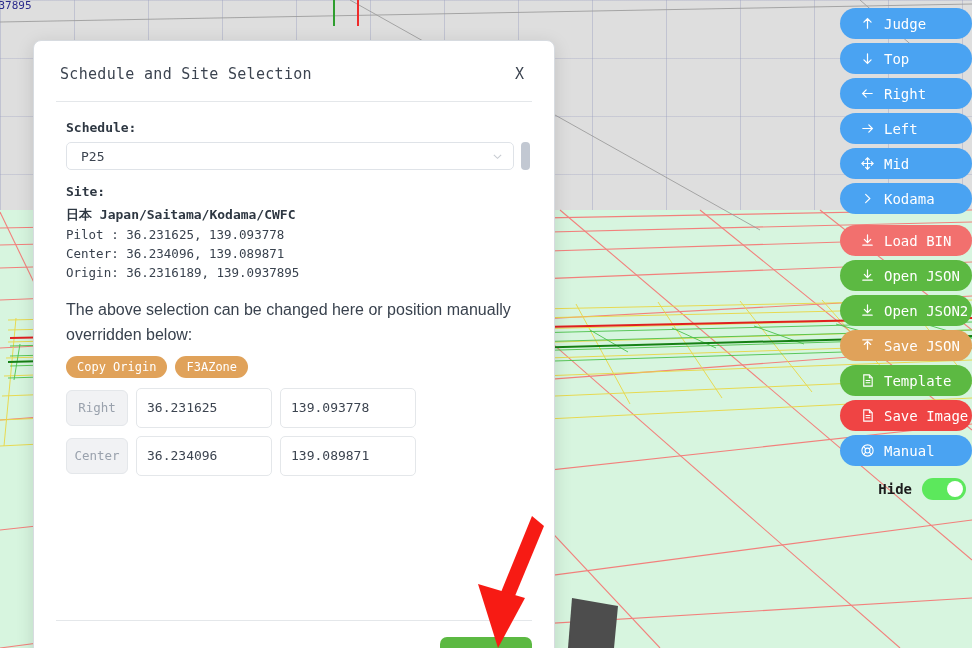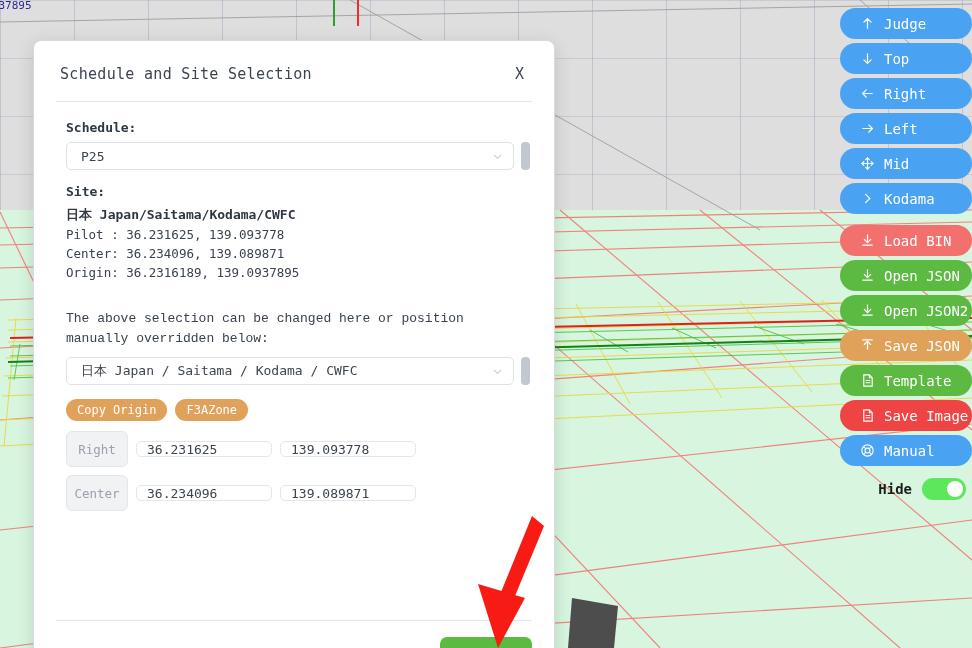--- a/index.html
+++ b/index.html
@@ -97,44 +97,44 @@
     font-size: 13px; font-weight: bold; color: #2e3742;
     margin-bottom: 1px;
   }
   .coord-line {
     font-family: "DejaVu Sans Mono", monospace;
     font-size: 12.5px; color: #39424e; line-height: 1.52;
     white-space: nowrap;
   }
 
   .helper-text {
-    font-family: Liberation Mono, monospace;
-    font-size: 13px; color: #39424e; line-height: 1.55;
-    margin: 27px 0 8px 0;
+    font-family: Liberation Sans, sans-serif;
+    font-size: 16px; color: #39424e; line-height: 1.55;
+    margin: 16px 0 8px 0;
   }
 
   .pill-row { display: flex; gap: 8px; margin-bottom: 10px; }
   .pill {
     border: none; border-radius: 11px;
     padding: 4px 11px;
     font-family: "DejaVu Sans Mono", monospace;
     font-size: 12px; color: #ffffff;
     cursor: pointer;
   }
 
   .coord-row { display: flex; align-items: center; gap: 8px; margin-bottom: 8px; }
   .tag-btn {
     width: 62px; height: 36px;
     background: #f1f2f4; border: 1px solid #e4e7ea; border-radius: 6px;
     font-family: "DejaVu Sans Mono", monospace;
     font-size: 12.5px; color: #9aa2ad;
     cursor: pointer;
   }
   .coord-input {
-    width: 136px; height: 16px;
+    width: 136px; height: 40px;
     border: 1px solid #e4e7ea; border-radius: 5px;
     background: #fff;
     padding: 0 10px;
     font-family: "DejaVu Sans Mono", monospace;
     font-size: 13px; color: #3c4450;
   }
 
   .modal-footer { padding: 0 22px; }
   .footer-divider { height: 1px; background: #e4e7ea; margin-bottom: 16px; }
   .footer-inner { display: flex; justify-content: flex-end; padding-bottom: 14px; }
@@ -307,29 +307,20 @@
       </div>
 
       <div class="field-label">Site:</div>
       <div class="site-title">日本 Japan/Saitama/Kodama/CWFC</div>
       <div class="coord-line">Pilot : 36.231625, 139.093778</div>
       <div class="coord-line">Center: 36.234096, 139.089871</div>
       <div class="coord-line">Origin: 36.2316189, 139.0937895</div>
 
       <div class="helper-text">The above selection can be changed here or position manually overridden below:</div>
 
-      <div class="select-row">
-        <div class="select-box">
-          <span>日本 Japan / Saitama / Kodama / CWFC</span>
-          <svg class="chevron" viewBox="0 0 12 12">
-            <path d="M2 4.2 L6 8 L10 4.2" stroke="#9aa2ad" stroke-width="1.2" fill="none"></path>
-          </svg>
-        </div>
-        <div class="sel-scroll"></div>
-      </div>
 
       <div class="pill-row">
         <button class="pill" style="background:#e0a25a">Copy Origin</button>
         <button class="pill" style="background:#e0a25a">F3AZone</button>
       </div>
 
       <div class="coord-row">
         <button class="tag-btn">Right</button>
         <input class="coord-input" value="36.231625" style="">
         <input class="coord-input" value="139.093778" style="">

